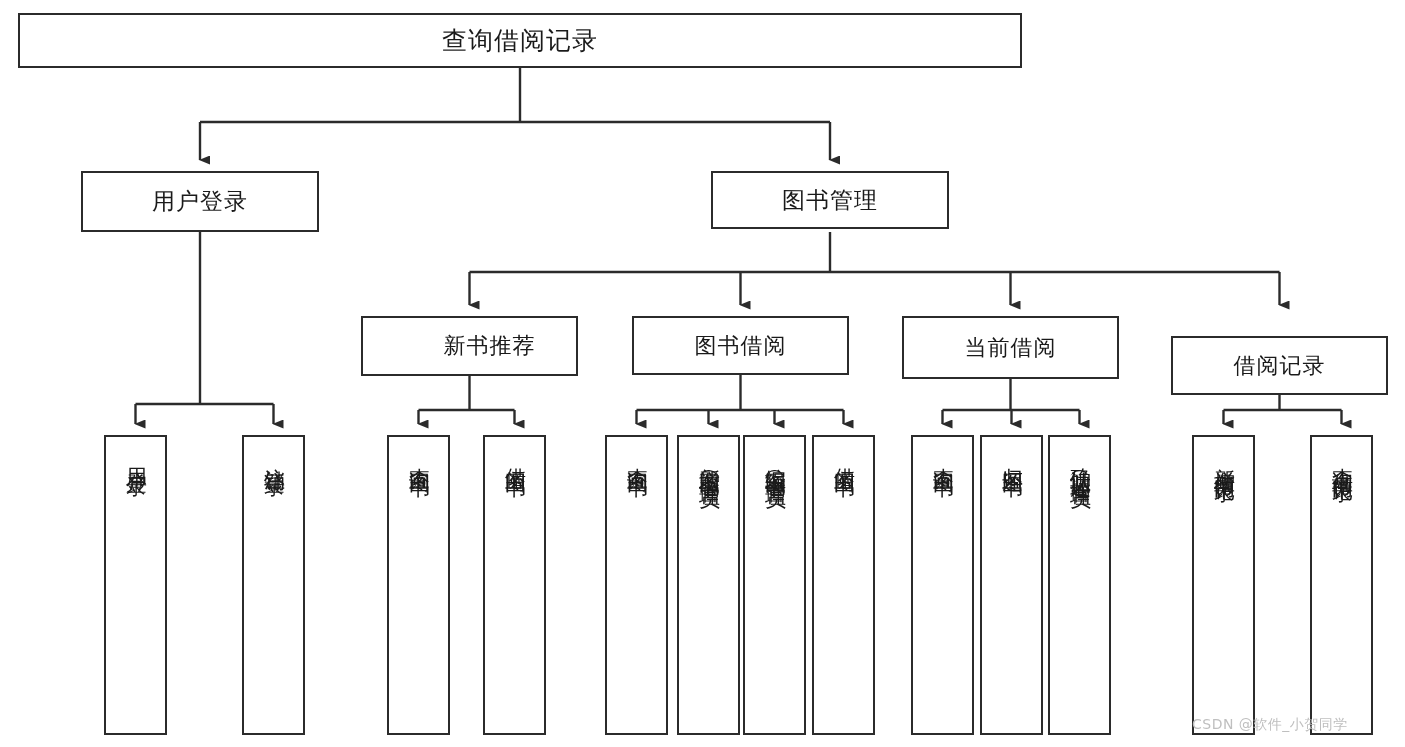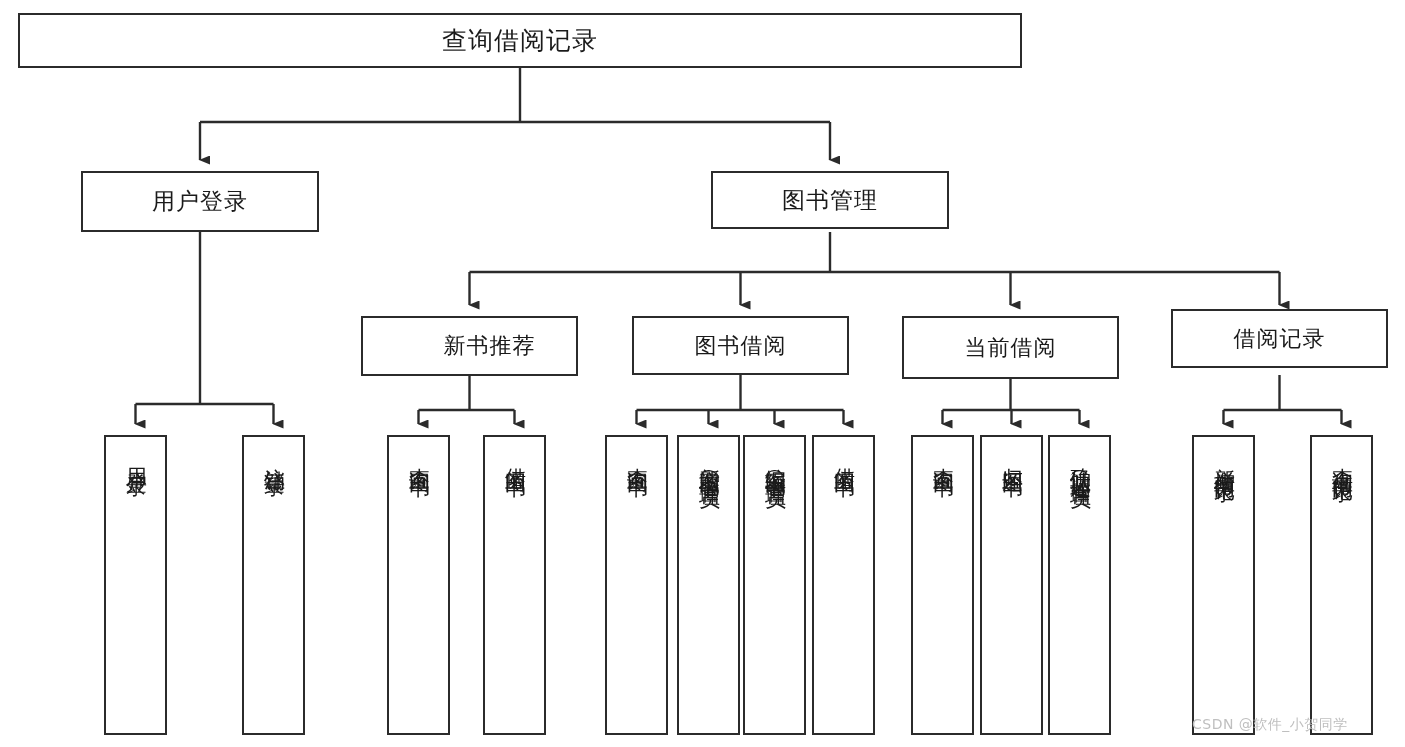--- a/index.html
+++ b/index.html
@@ -134,21 +134,21 @@
       </div>
       <div class="node level2" style="left: 361px; top: 316px; width: 217px; height: 60px; padding-left: 40px;">
         <span>新书推荐</span>
       </div>
       <div class="node level2" style="left: 632px; top: 316px; width: 217px; height: 59px;">
         <span>图书借阅</span>
       </div>
       <div class="node level2" style="left: 902px; top: 316px; width: 217px; height: 63px;">
         <span>当前借阅</span>
       </div>
-      <div class="node level2" style="left: 1171px; top: 309px; width: 217px; height: 59px;">
+      <div class="node level2" style="left: 1171px; top: 336px; width: 217px; height: 59px;">
         <span>借阅记录</span>
       </div>
       <div class="node leaf-node leaf" style="left: 104px; top: 435px; width: 63px; height: 300px;">
         <span class="vtext">用户登录</span>
       </div>
       <div class="node leaf-node leaf" style="left: 242px; top: 435px; width: 63px; height: 300px;">
         <span class="vtext">注销登录</span>
       </div>
       <div class="node leaf-node leaf" style="left: 387px; top: 435px; width: 63px; height: 300px;">
         <span class="vtext">查询图书</span>

